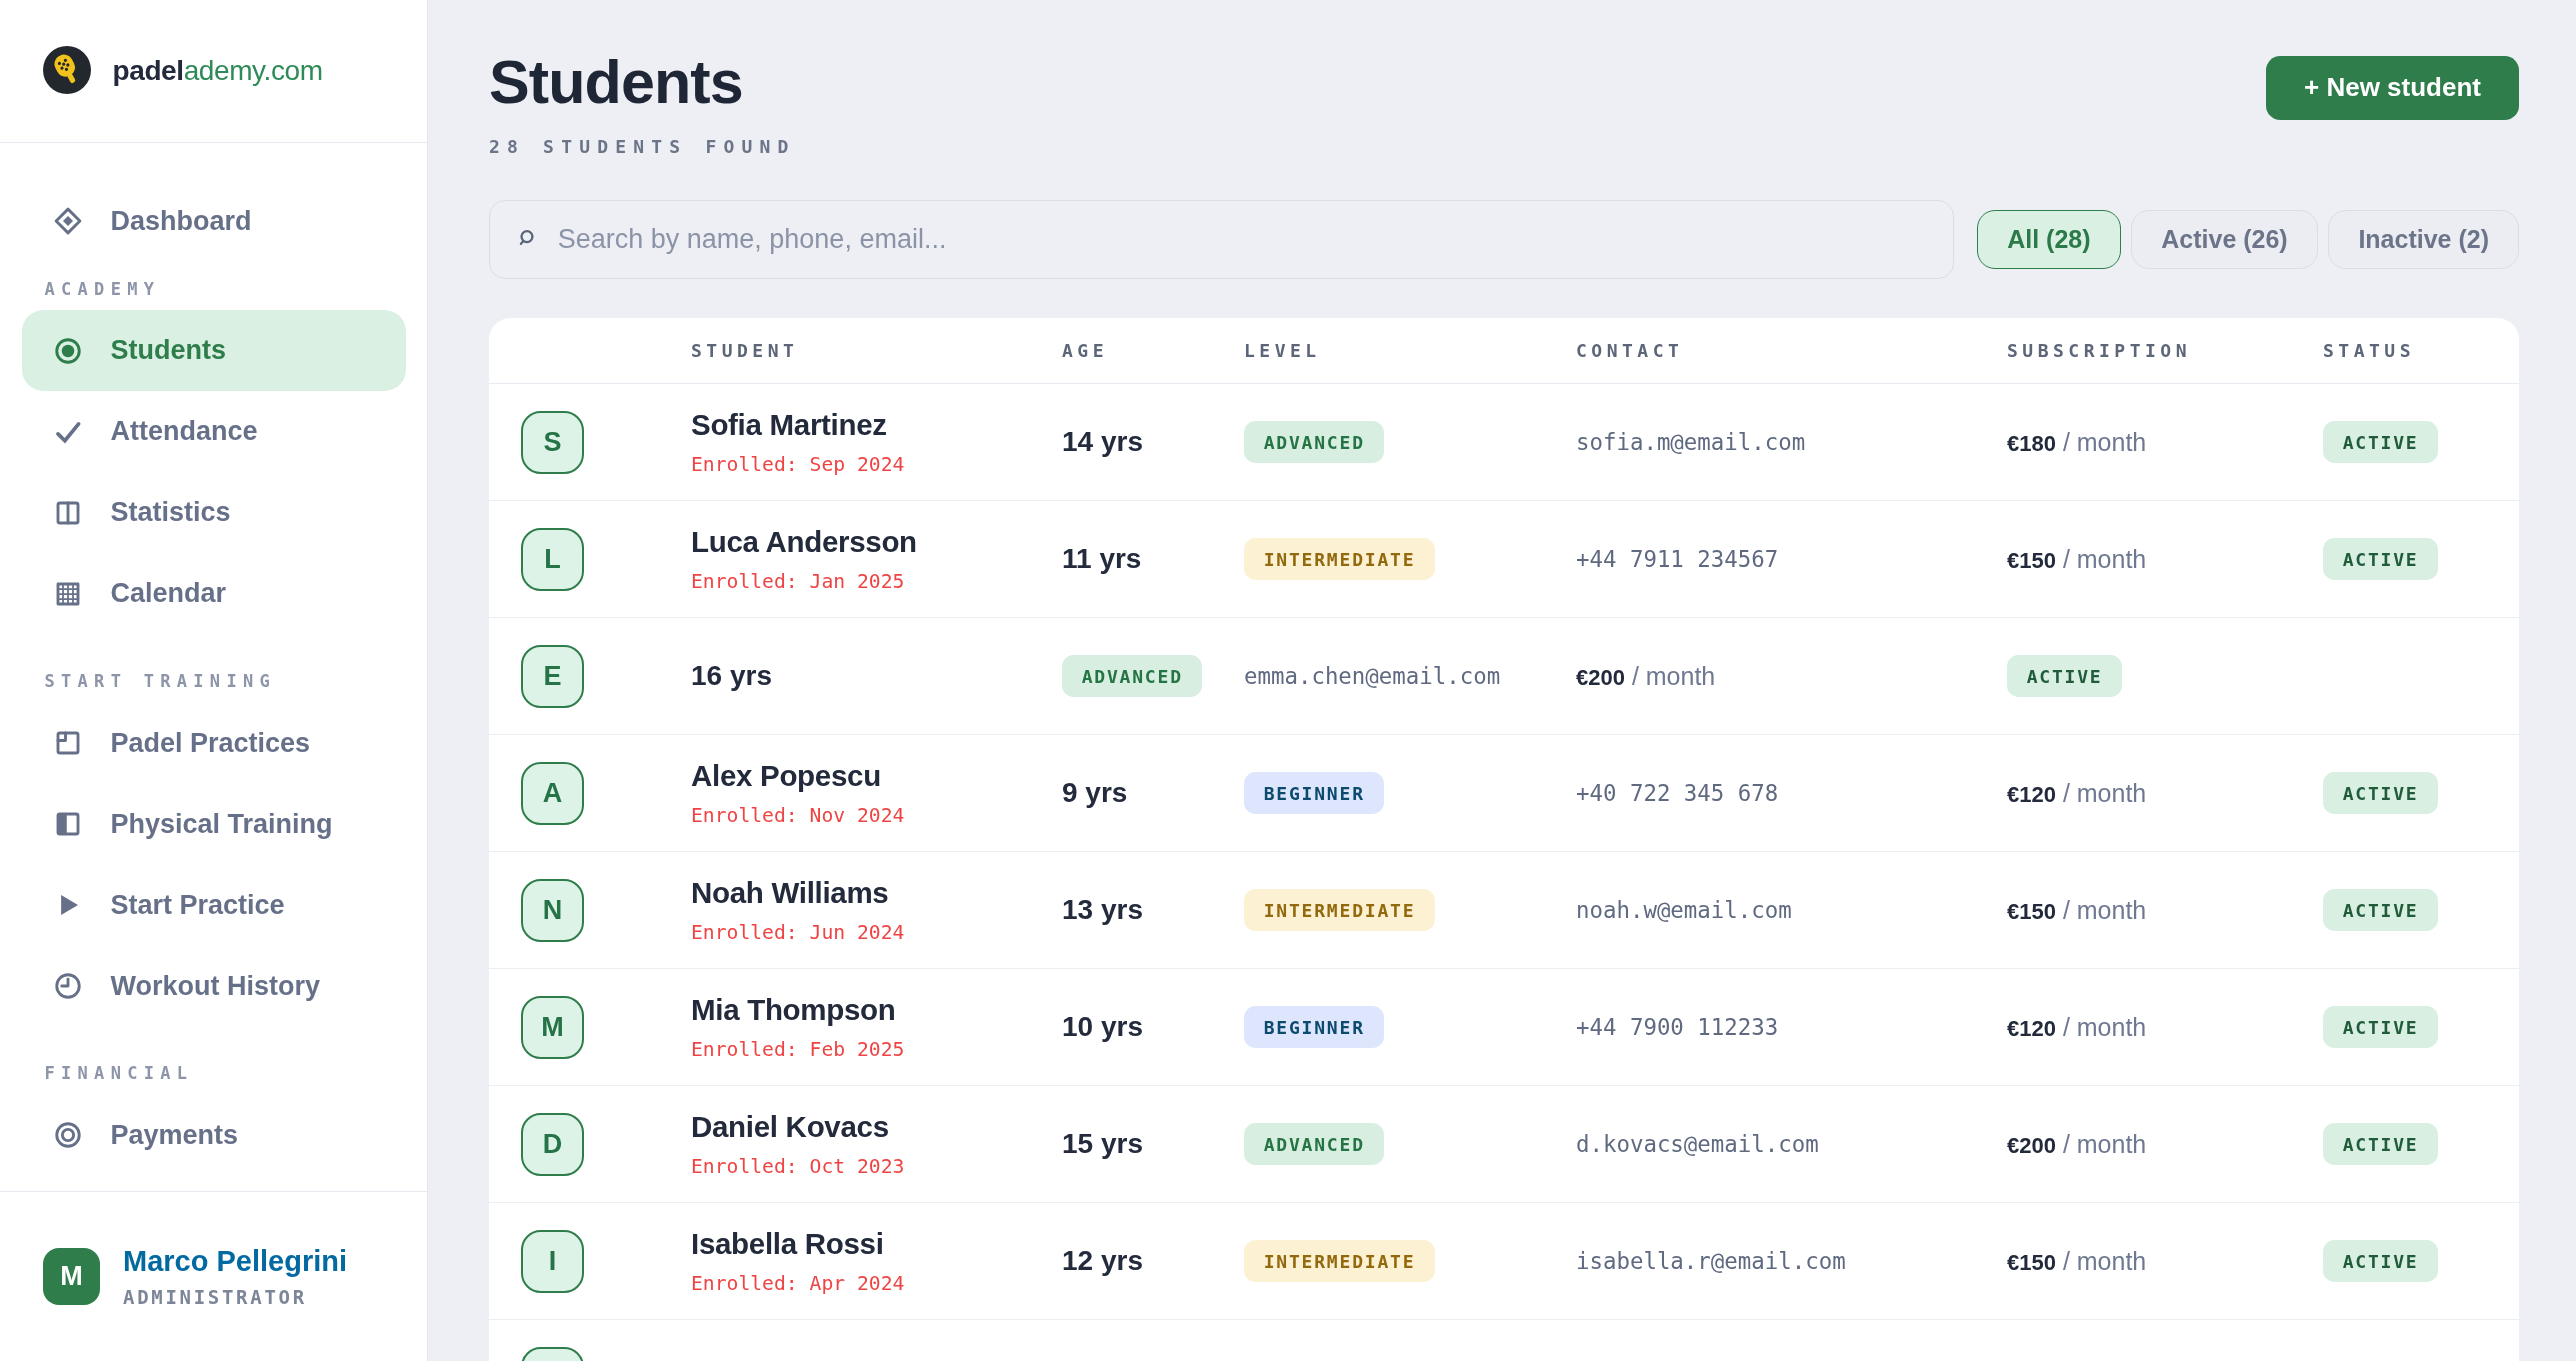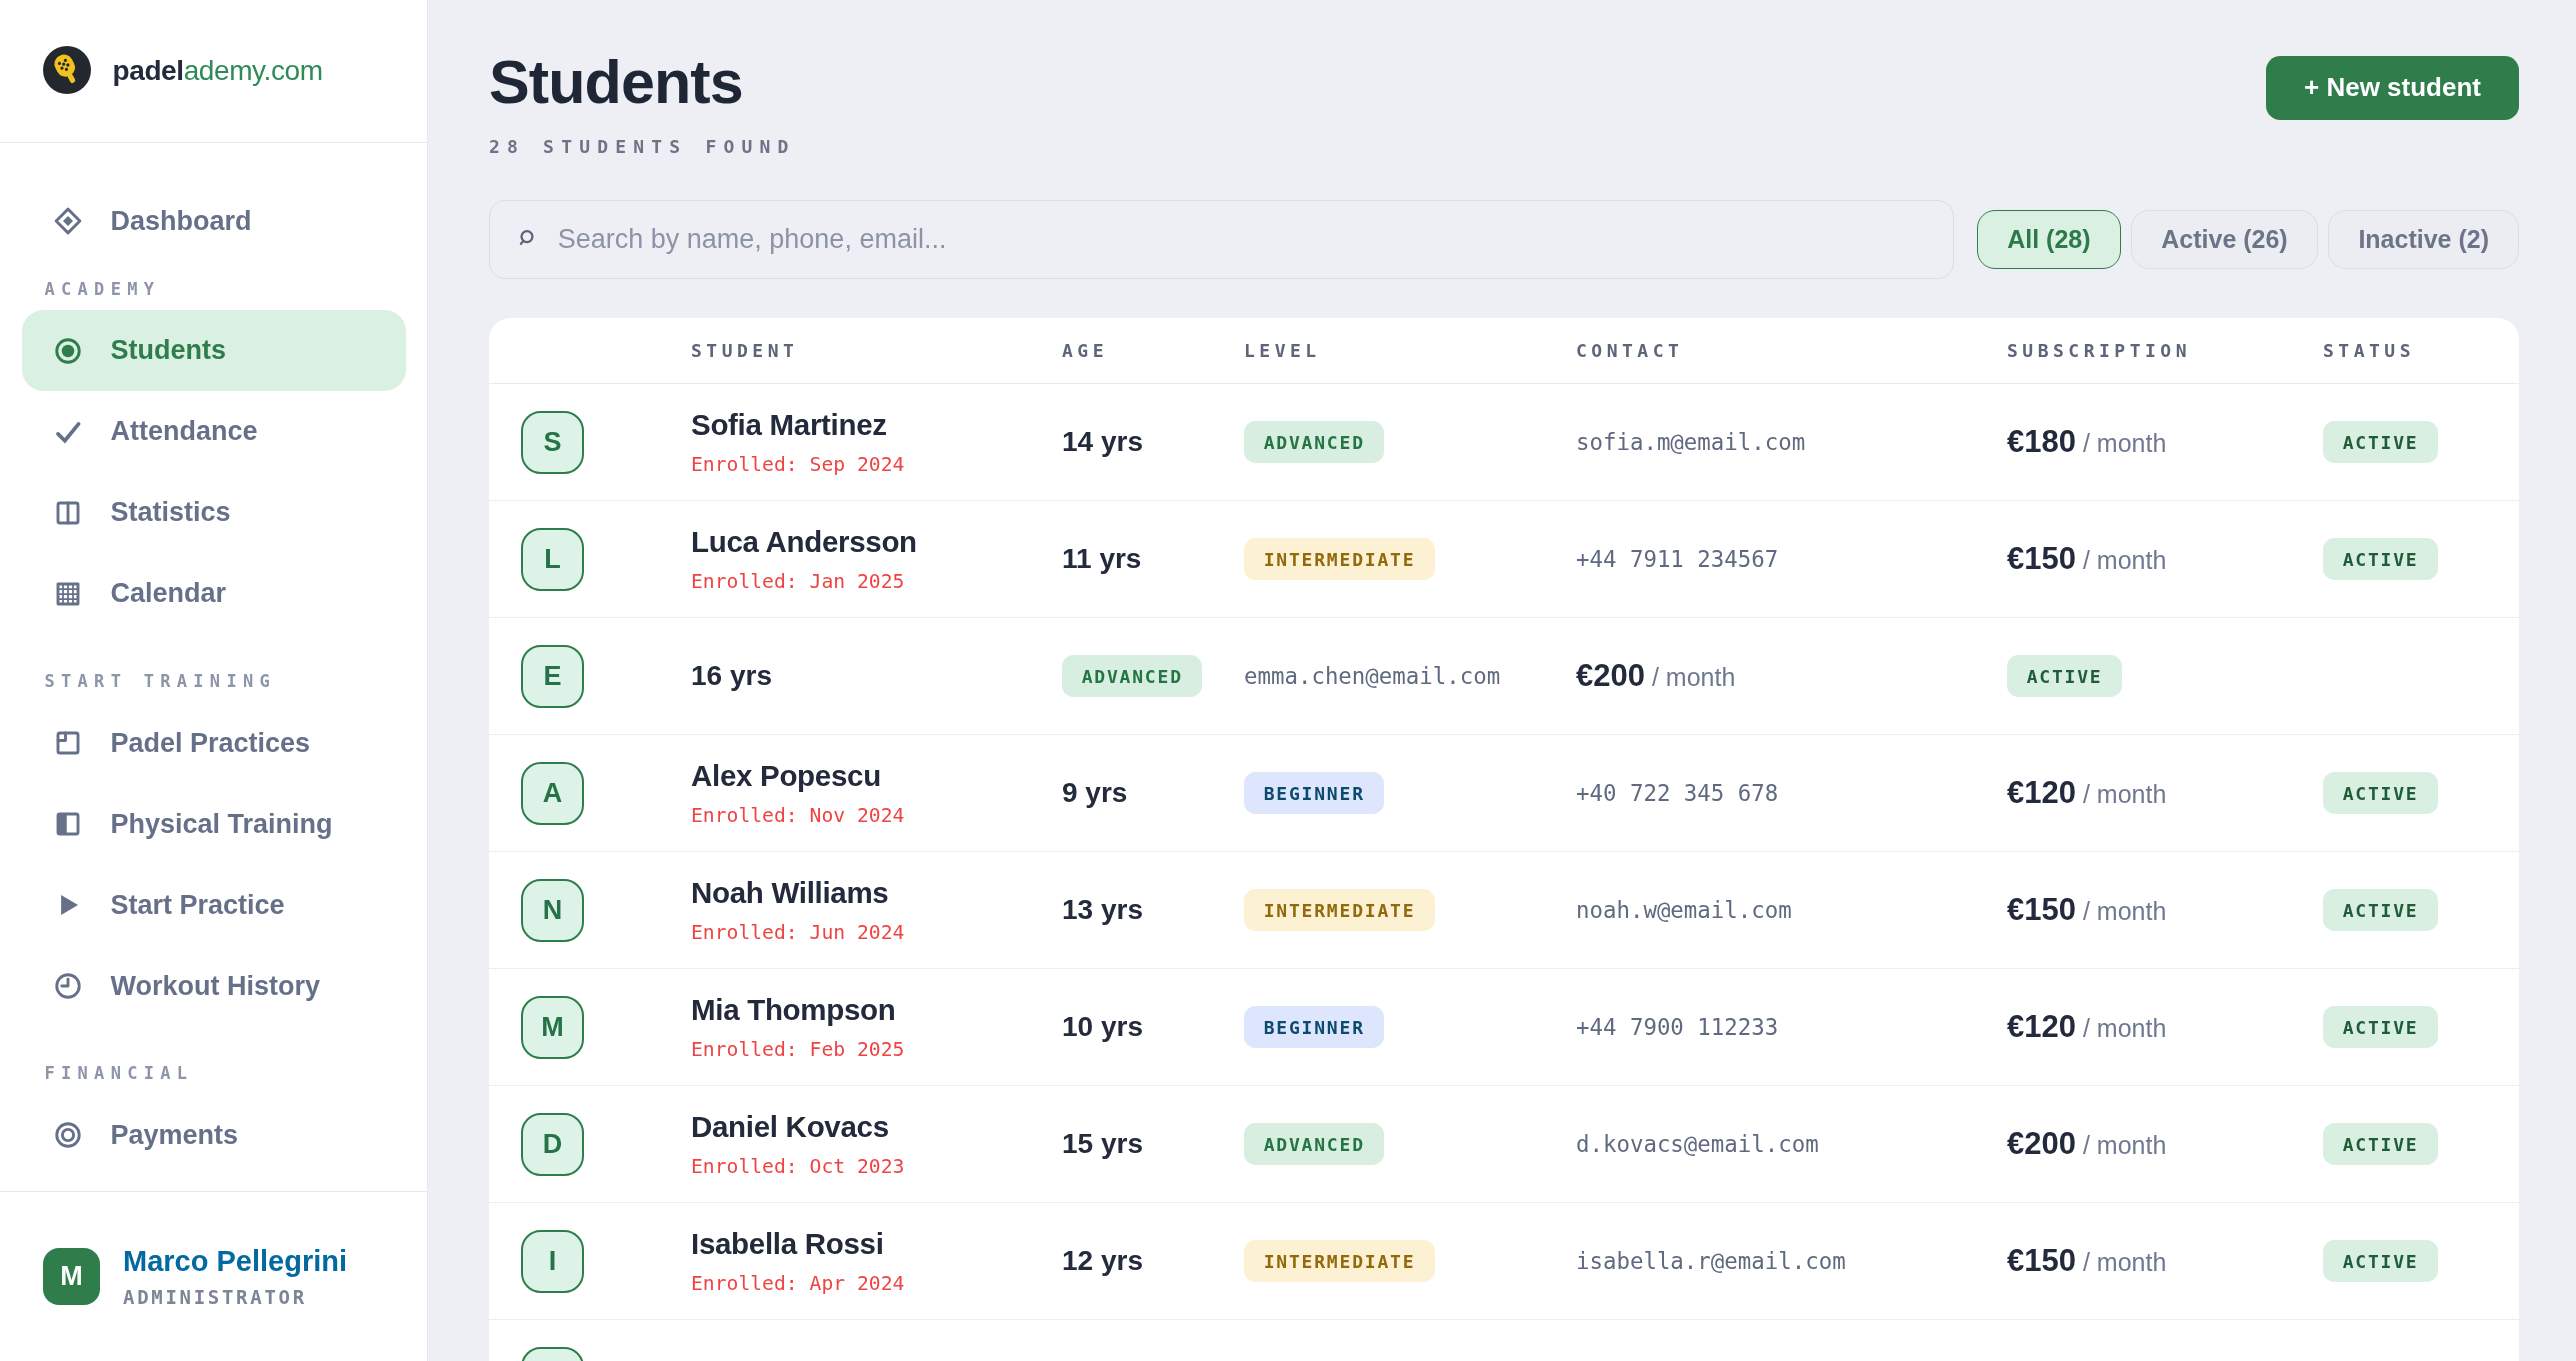--- a/index.html
+++ b/index.html
@@ -75,21 +75,21 @@
                font-size:27px; font-weight:800; color:#267347; }
   .s-name{ font-size:29.5px; font-weight:800; color:#222a3b; letter-spacing:-0.3px;}
   .s-enrolled{ font-family:"DejaVu Sans Mono", monospace; font-size:19.7px; color:#ef4444; margin-top:11.6px; }
   .s-age{ font-size:28px; font-weight:700; color:#232b3d; }
   .badge{ display:inline-block; font-family:"DejaVu Sans Mono", monospace; font-size:18px;
           font-weight:700; letter-spacing:1.8px; padding:10.7px 19.7px; border-radius:11.6px; }
   .badge.advanced{ background:#d8eee1; color:#247444; }
   .badge.intermediate{ background:#fcf1d3; color:#92690c; }
   .badge.beginner{ background:#dde6fc; color:#0c4a6e; }
   .s-contact{ font-family:"DejaVu Sans Mono", monospace; font-size:22.4px; color:#5f6980; }
-  .s-price b{ font-size:31px; font-weight:800; color:#222a3b; font-family:"Liberation Sans",sans-serif;}
+  .s-price b{ font-size:22px; font-weight:800; color:#222a3b; font-family:"Liberation Sans",sans-serif;}
   .s-price span{ font-size:25px; color:#6e7890; font-weight:400; }
   .badge.status{ background:#d8efe2; color:#205c39; }
 </style>
 </head>
 <body>
 
 <div class="sidebar">
   <div class="logo">
     <span>
       <svg width="48" height="48" viewBox="0 0 54 54">

